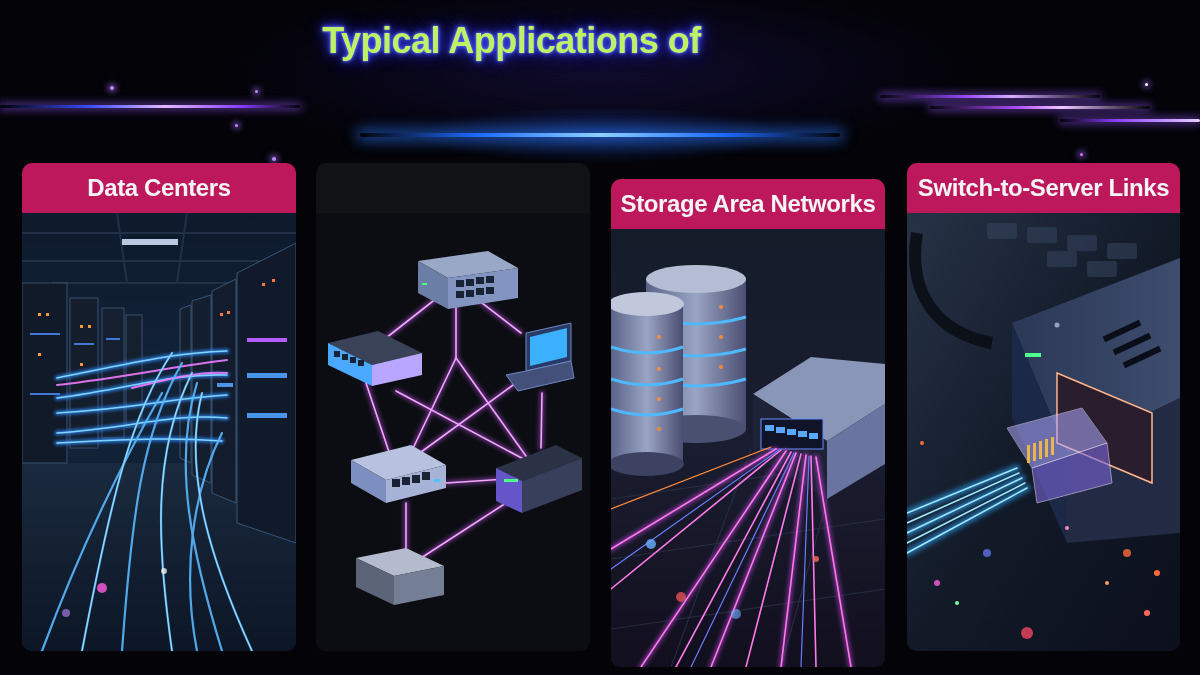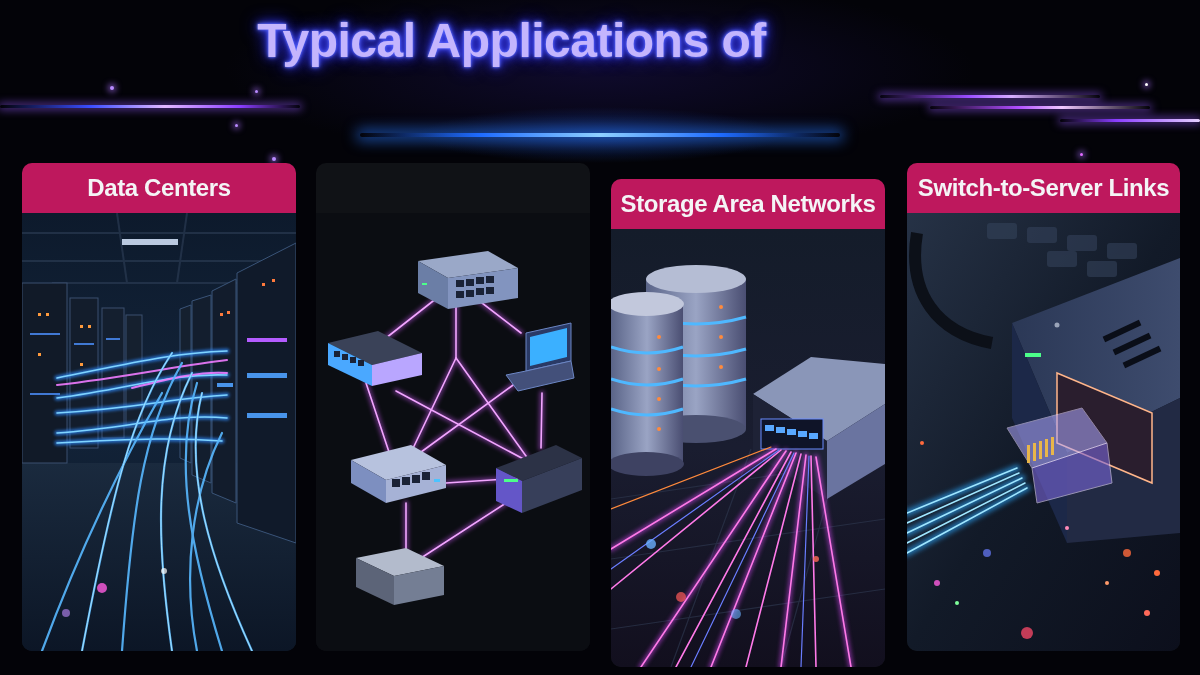--- a/index.html
+++ b/index.html
@@ -9,22 +9,22 @@
   .bg { position: absolute; inset: 0; background:
       radial-gradient(ellipse 260px 40px at 600px 135px, rgba(40,110,255,0.35), transparent 70%),
       radial-gradient(ellipse 500px 120px at 600px 70px, rgba(30,20,90,0.45), transparent 75%),
       #030308; }
 
   .streak { position: absolute; height: 3px; border-radius: 3px; filter: blur(0.6px); }
   .streak.glow { box-shadow: 0 0 8px 2px rgba(150,90,255,0.55); }
 
   .spark { position: absolute; width: 4px; height: 4px; border-radius: 50%; background: #b98bff; box-shadow: 0 0 6px 2px rgba(170,110,255,0.7); }
 
-  .title { position: absolute; left: 0; width: 1023px; top: 16px; text-align: center; color: #c4b5fd;
-    font-weight: 700; font-size: 48px; line-height: 50px; letter-spacing: -0.5px;
+  .title { position: absolute; left: 0; width: 1023px; top: 16px; text-align: center; color: #bef264;
+    font-weight: 700; font-size: 36px; line-height: 50px; letter-spacing: -0.5px;
     text-shadow: 0 0 4px #5a6bff, 0 0 10px #3b3fff, 0 0 18px #2b2cff, 0 0 2px #8fa0ff; }
   .title span { display: block; }
 
   .underglow { position: absolute; left: 360px; top: 133px; width: 480px; height: 4px; border-radius: 4px;
     background: linear-gradient(90deg, transparent, #1e6bff 25%, #8fd0ff 50%, #1e6bff 75%, transparent);
     box-shadow: 0 0 14px 4px rgba(40,120,255,0.6); }
 
   .card { position: absolute; top: 163px; height: 488px; border-radius: 10px; overflow: hidden;
     background: #101216; }
   .card-head { height: 50px; background: #be185d; display: flex; align-items: center; justify-content: center;

